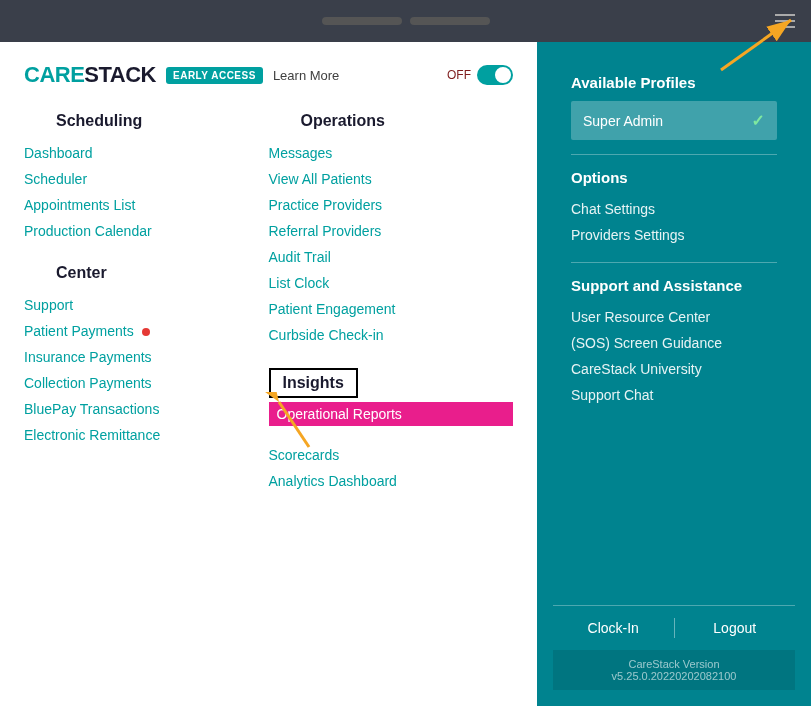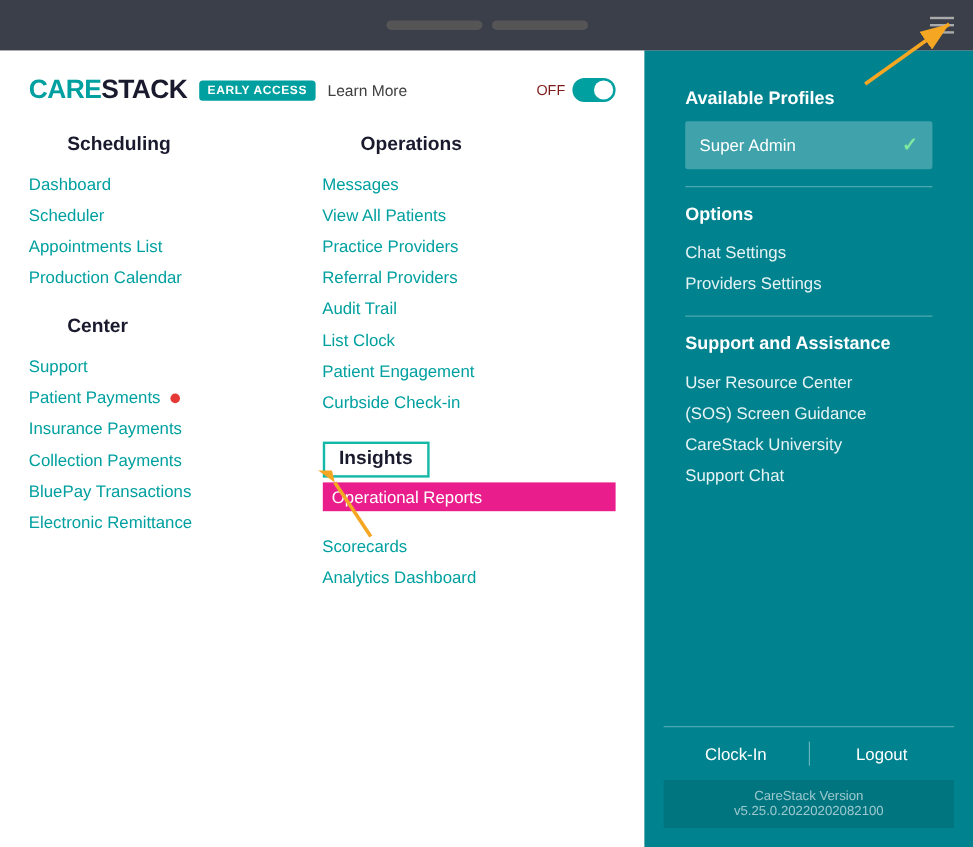--- a/index.html
+++ b/index.html
@@ -172,21 +172,21 @@
 
     
     .insights-section {
       margin-top: 20px;
       position: relative;
     }
     .insights-title {
       font-size: 16px;
       font-weight: 700;
       color: #1a1a2e;
-      border: 2px solid #14b8a6;
+      border: 2px solid #000000;
       padding: 4px 12px;
       display: inline-block;
       margin-bottom: 4px;
     }
 
     .operational-reports-link {
       display: block;
       color: #00a0a0;
       font-size: 14px;
       padding: 5px 0;

